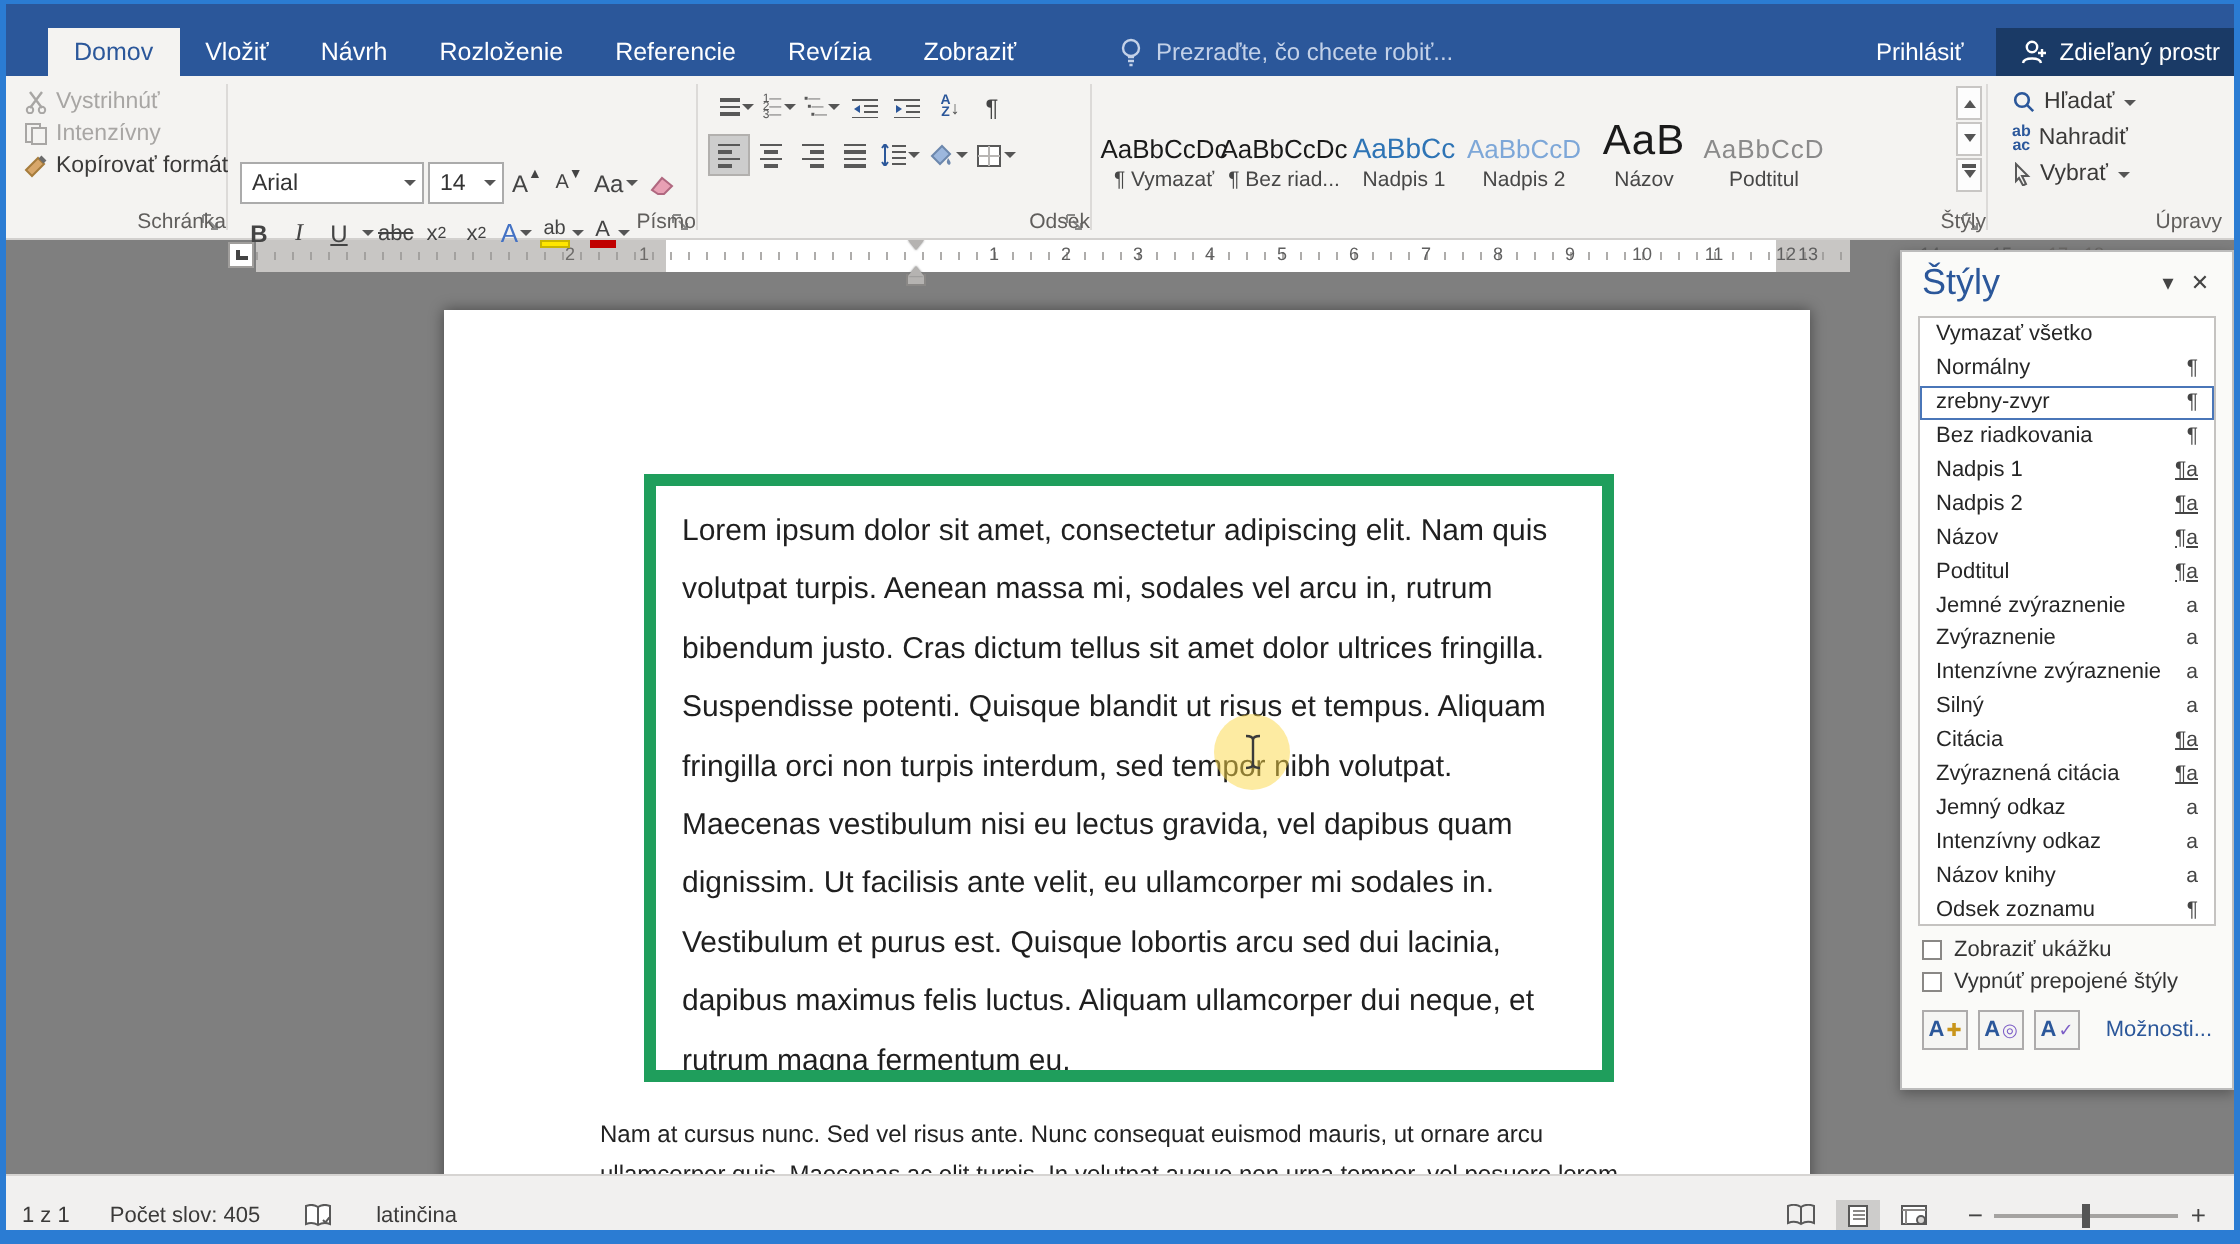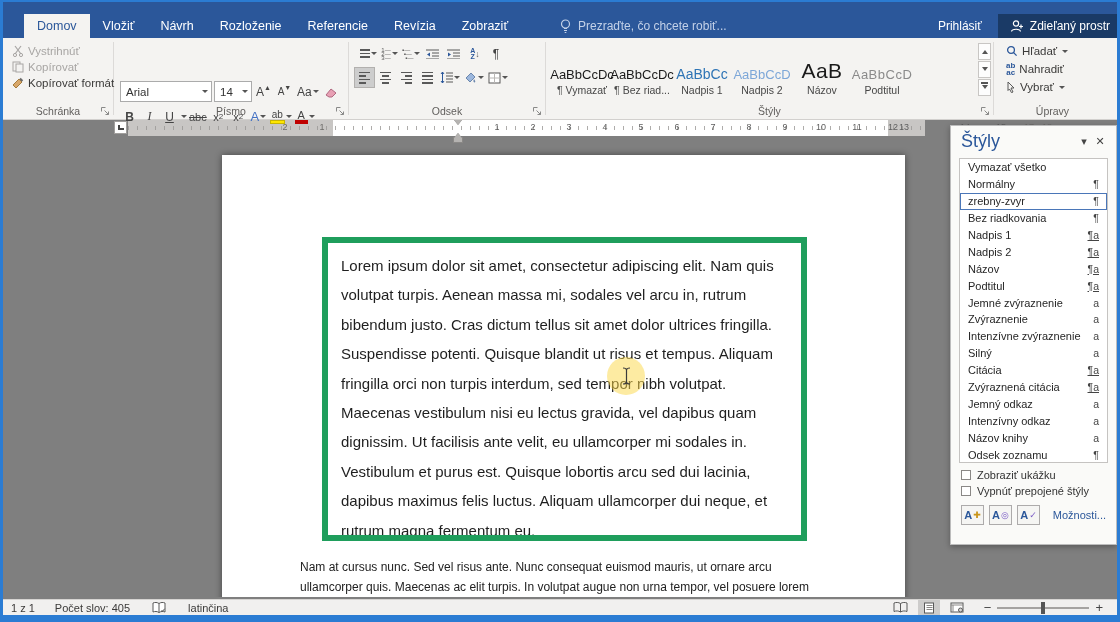--- a/index.html
+++ b/index.html
@@ -23,21 +23,21 @@
   .tb-right{ position:absolute; right:0; top:14px; height:24px; display:flex; align-items:center; }
   .signin{ color:#fff; font-size:12px; margin-right:16px; background:none; border:none; }
   .share{ height:24px; background:#1a3a66; color:#fff; font-size:12px; border:none;
           display:flex; align-items:center; gap:6px; padding:0 10px 0 12px; min-width:118px; }
 
   
   .ribbon{ position:absolute; top:38px; left:3px; right:3px; height:82px; background:#f4f3f1;
            border-bottom:1px solid #d2d0ce; display:flex; z-index:9; }
   .rgroup{ position:relative; height:100%; flex:none; }
   .rsep{ width:1px; background:#dcdad8; margin:4px 0; flex:none; }
-  .glabel{ position:absolute; bottom:2px; left:0; right:0; text-align:center; font-size:10.5px; color:#605e5c; }
+  .glabel{ position:absolute; bottom:2px; left:0; right:0; text-align:right; font-size:10.5px; color:#605e5c; }
   .launch{ position:absolute; bottom:3px; right:3px; width:10px; height:10px; opacity:.75; }
   .btn{ display:flex; align-items:center; gap:4px; font-size:11.5px; color:#3b3a39;
         border:none; background:none; padding:1px 2px; white-space:nowrap; }
   .btn.gray{ color:#a8a6a4; }
   .ibtn{ min-width:19px; height:19px; display:inline-flex; align-items:center; justify-content:center;
          border:none; background:none; color:#444; font-size:12px; padding:0 1px; }
   .ibtn.sel{ background:#cdcdcd; outline:1px solid #b2b0ae; }
   .dd{ width:0; height:0; border:3px solid transparent; border-top-color:#555; margin-left:1px; margin-top:3px; }
   .combo{ display:flex; align-items:center; background:#fff; border:1px solid #ababab; height:21px;
           font-size:11.5px; color:#333; padding-left:5px; }
@@ -134,21 +134,21 @@
   .chk .box{ width:10px; height:10px; border:1px solid #8a8886; background:#fff; flex:none; }
   .p-bottom{ display:flex; align-items:center; gap:5px; padding:4px 10px 0 10px; }
   .p-bottom .tool{ width:23px; height:20px; border:1px solid #adabab; background:#f5f5f3;
                    font-size:11px; display:flex; align-items:center; justify-content:center; gap:1px; }
   .tool .a{ color:#2b579a; font-weight:bold; }
   .tool .accent{ color:#c9951a; font-size:9px; }
   .tool .accent2{ color:#7b5cc6; font-size:9px; }
   .options{ margin-left:auto; color:#2b579a; background:none; border:none; font-size:11px; }
 
   
-  .statusbar{ position:absolute; left:3px; right:3px; bottom:7px; height:16px; background:#f1f0ef;
+  .statusbar{ position:absolute; left:3px; right:3px; bottom:7px; height:28px; background:#f1f0ef;
               border-top:1px solid #d6d4d2; display:flex; align-items:flex-end; font-size:11px;
               color:#3b3a39; z-index:40; }
   .sb-left{ display:flex; align-items:center; gap:16px; padding-left:6px; }
   .sb-right{ margin-left:auto; display:flex; align-items:center; gap:6px; padding-right:14px; }
   .view{ width:22px; height:15px; display:flex; align-items:center; justify-content:center; background:none; border:none; }
   .view.sel{ background:#cdcccb; }
   .zoomer{ display:flex; align-items:center; gap:6px; margin-left:10px; }
   .ztrack{ position:relative; width:92px; height:2px; background:#a5a3a1; }
   .zthumb{ position:absolute; left:44px; top:-5px; width:4px; height:12px; background:#555; }
   .zbtn{ background:none; border:none; font-size:13px; color:#444; line-height:10px; }
@@ -221,21 +221,21 @@
           <circle cx="3" cy="10" r="1.6" fill="none" stroke="#a8a6a4"></circle>
             <circle cx="9" cy="10" r="1.6" fill="none" stroke="#a8a6a4"></circle>
         </svg>
         <span>Vystrihnúť</span>
       </button>
       <button class="btn gray">
         <svg width="12" height="12" viewBox="0 0 12 12">
           <rect x="1" y="1" width="7" height="9" fill="none" stroke="#a8a6a4"></rect>
           <rect x="4" y="3" width="7" height="8" fill="#f4f3f1" stroke="#a8a6a4"></rect>
         </svg>
-        <span>Kopírovať</span>
+        <span>Intenzívny</span>
       </button>
       <button class="btn">
         <svg width="12" height="12" viewBox="0 0 12 12">
           <path d="M1 8l6-6 3 3-6 6z" fill="#d8a76a" stroke="#a67c3c"></path>
           <path d="M8 1.5l2.5 2.5" stroke="#6b6b6b" stroke-width="2"></path>
         </svg>
         <span>Kopírovať formát</span>
       </button>
       <div class="glabel">Schránka</div>
       <svg class="launch" viewBox="0 0 10 10">

